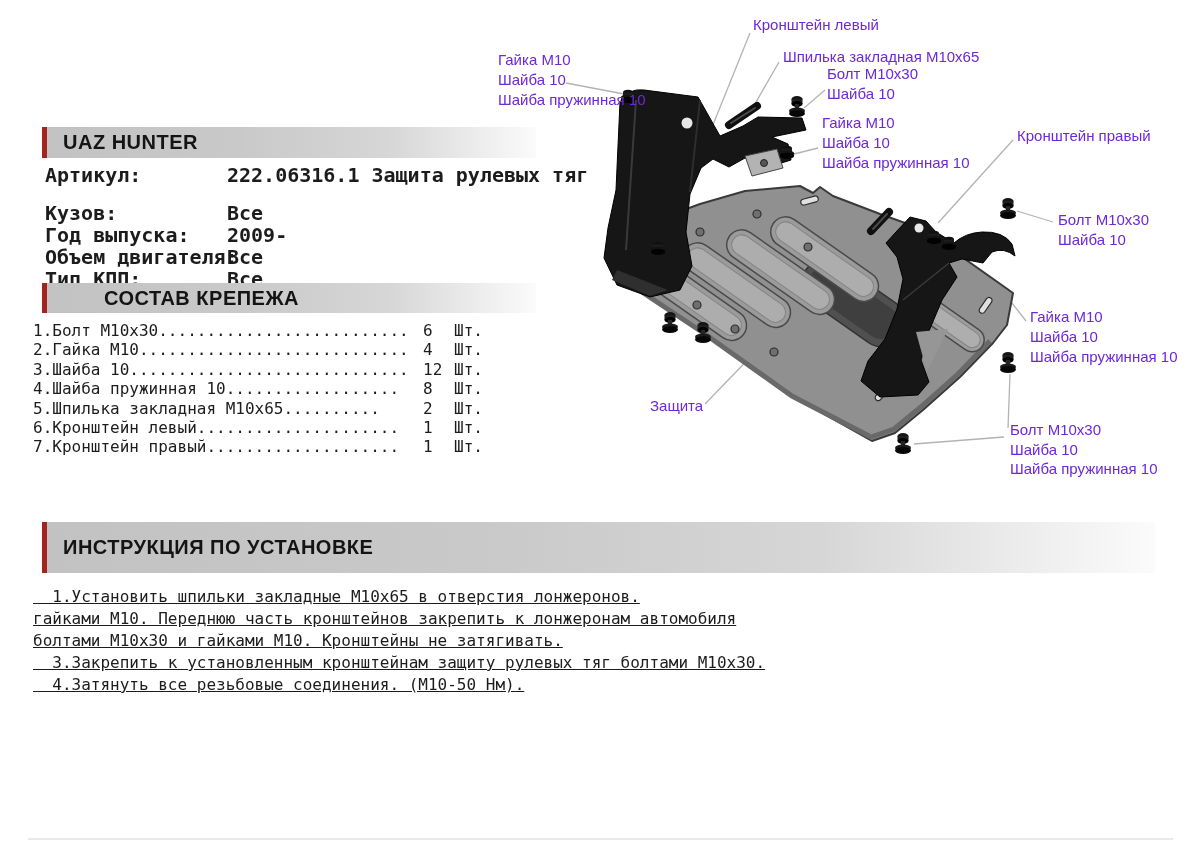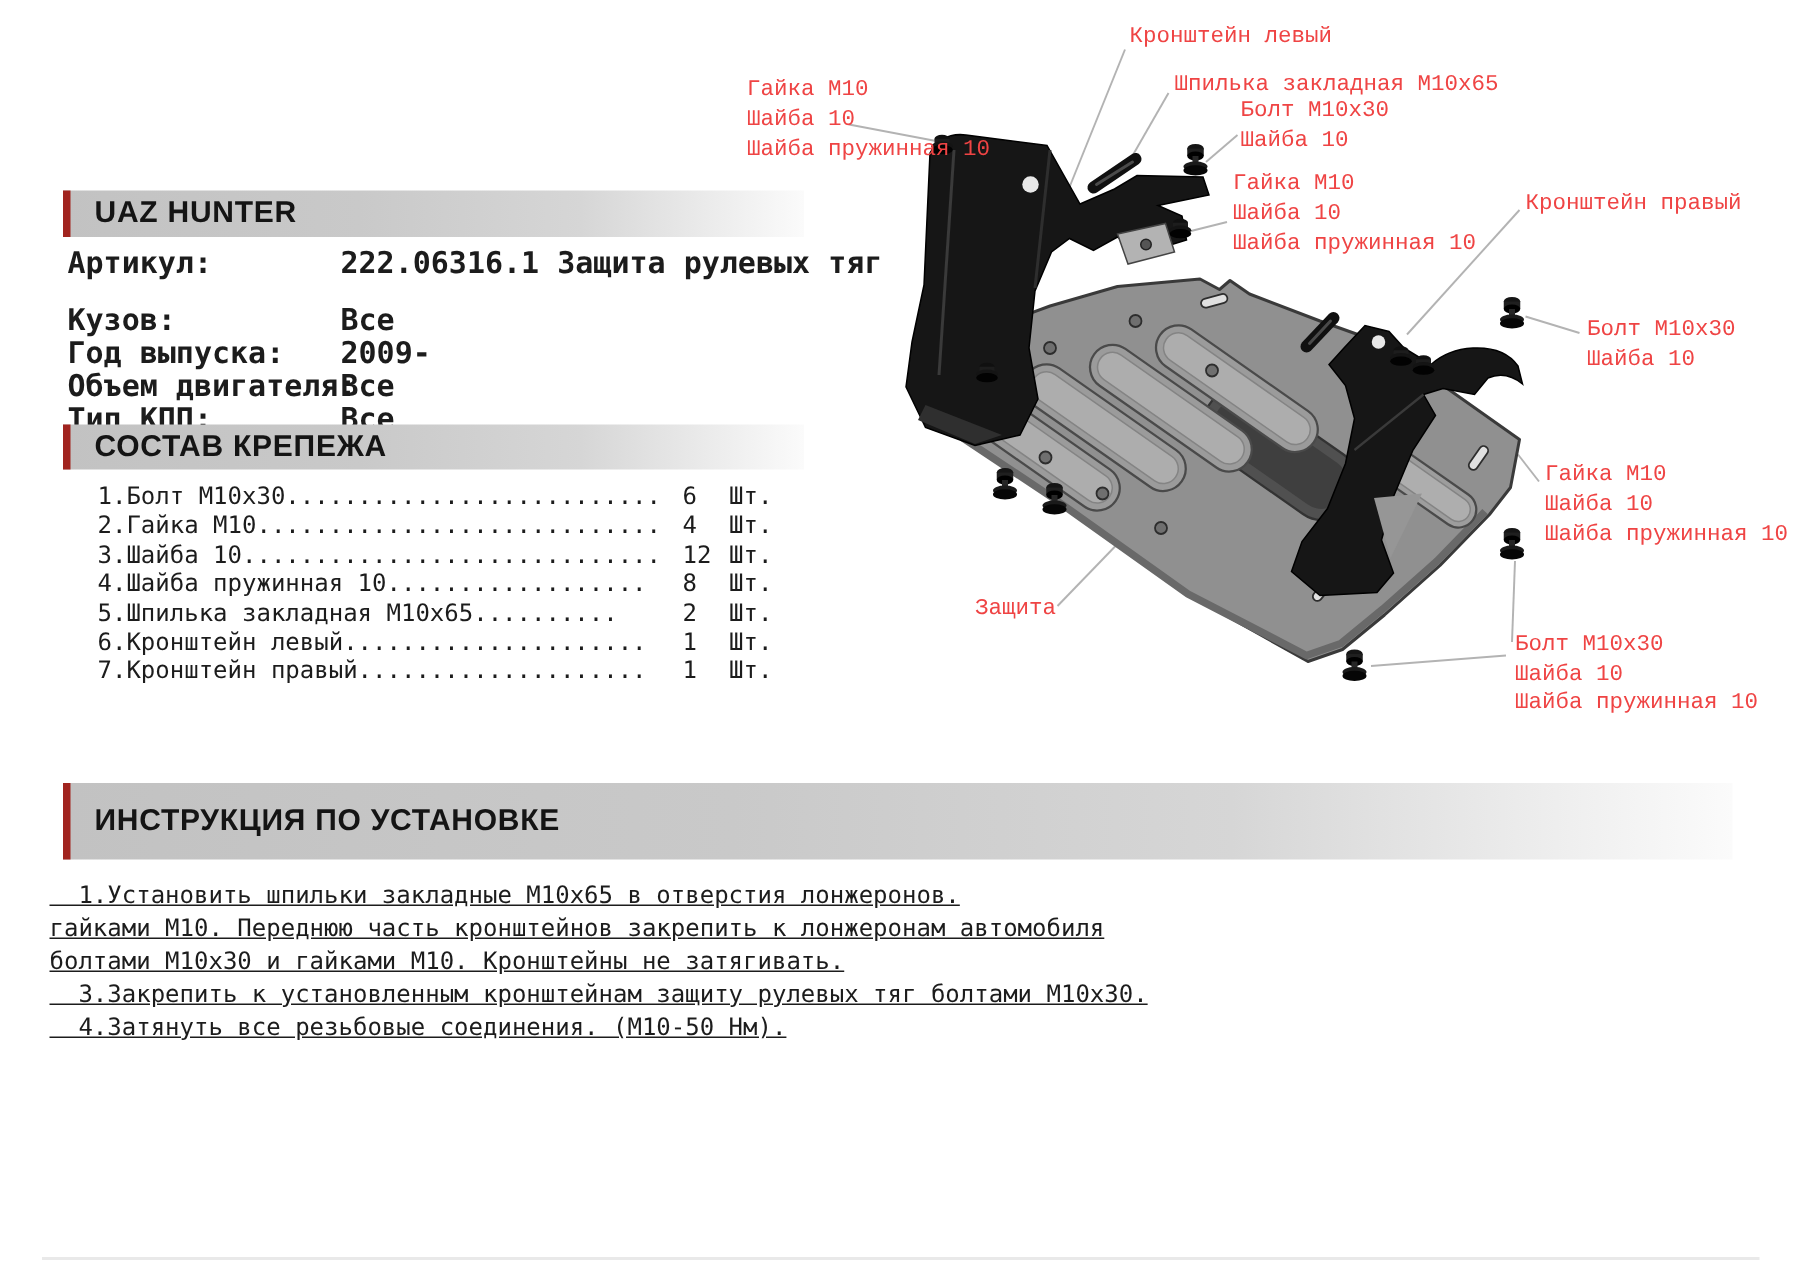--- a/index.html
+++ b/index.html
@@ -13,50 +13,50 @@
   .bar {
     position:absolute; left:42px; height:31px;
     background:linear-gradient(90deg,#c2c2c2 0%,#c9c9c9 40%,#d6d6d6 70%,#fbfbfb 100%);
     display:flex; align-items:center;
     font-family:"Liberation Sans", sans-serif; font-weight:bold; font-size:20px;
     color:#141414;
   }
   .bar .stripe { position:absolute; left:0; top:0; width:5px; height:100%; background:#a1241f; }
   .bar .bar-text { padding-left:21px; letter-spacing:0.5px; }
   .bar-uaz { top:127px; width:494px;align-items:center; }
-  .bar-sostav { top:283px; width:494px; height:30px; }
+  .bar-sostav { top:283px; width:494px; height:30px;padding-left:41px; }
   .bar-instr { top:522px; width:1113px; height:51px; }
 
   
   .info-row { position:absolute; left:45px; font-size:20px; }
   .info-label { font-weight:bold; }
   .info-value { position:absolute; left:182px; top:0; font-weight:bold; white-space:pre; }
   .row-sku    { top:163px; width:600px; }
   .row-spec0  { top:201px; width:600px; }
   .row-spec1  { top:223px; width:600px; }
   .row-spec2  { top:245px; width:600px; }
   .row-spec3  { top:267px; width:600px; }
 
   
-  .parts { position:absolute; left:33px; top:321px; width:470px; font-size:16px;margin-left:32px; }
+  .parts { position:absolute; left:33px; top:321px; width:470px; font-size:16px; }
   .part-row { position:relative; height:19.4px; line-height:19.4px; }
   .part-name { white-space:pre; letter-spacing:0; }
   .part-qty  { position:absolute; left:390px; top:0; width:30px; }
   .part-unit { position:absolute; left:421px; top:0; }
 
   
   .instr { position:absolute; left:33px; top:586px; width:1140px; font-size:16px;text-decoration:underline; }
   .instr-line { height:22px; line-height:22px; white-space:pre; }
 
   
   .diagram { position:absolute; left:480px; top:0; width:720px; height:500px; }
   .diagram svg { position:absolute; left:0; top:0; }
   .dlabel {
-    position:absolute; font-family:Liberation Mono, monospace;
-    font-size:15px; color:#ef4444; line-height:20px; white-space:nowrap;
+    position:absolute; font-family:Liberation Sans, sans-serif;
+    font-size:15px; color:#6d28d9; line-height:20px; white-space:nowrap;
   }
   .lb-bracket-left  { left:273px; top:15px; }
   .lb-nut-left      { left:18px;  top:50px; }
   .lb-stud          { left:303px; top:47px; }
   .lb-bolt-top      { left:347px; top:64px; }
   .lb-nut-mid       { left:342px; top:113px; }
   .lb-bracket-right { left:537px; top:126px; }
   .lb-bolt-right    { left:578px; top:210px; }
   .lb-nut-br        { left:550px; top:307px; }
   .lb-shield        { left:170px; top:396px; }

